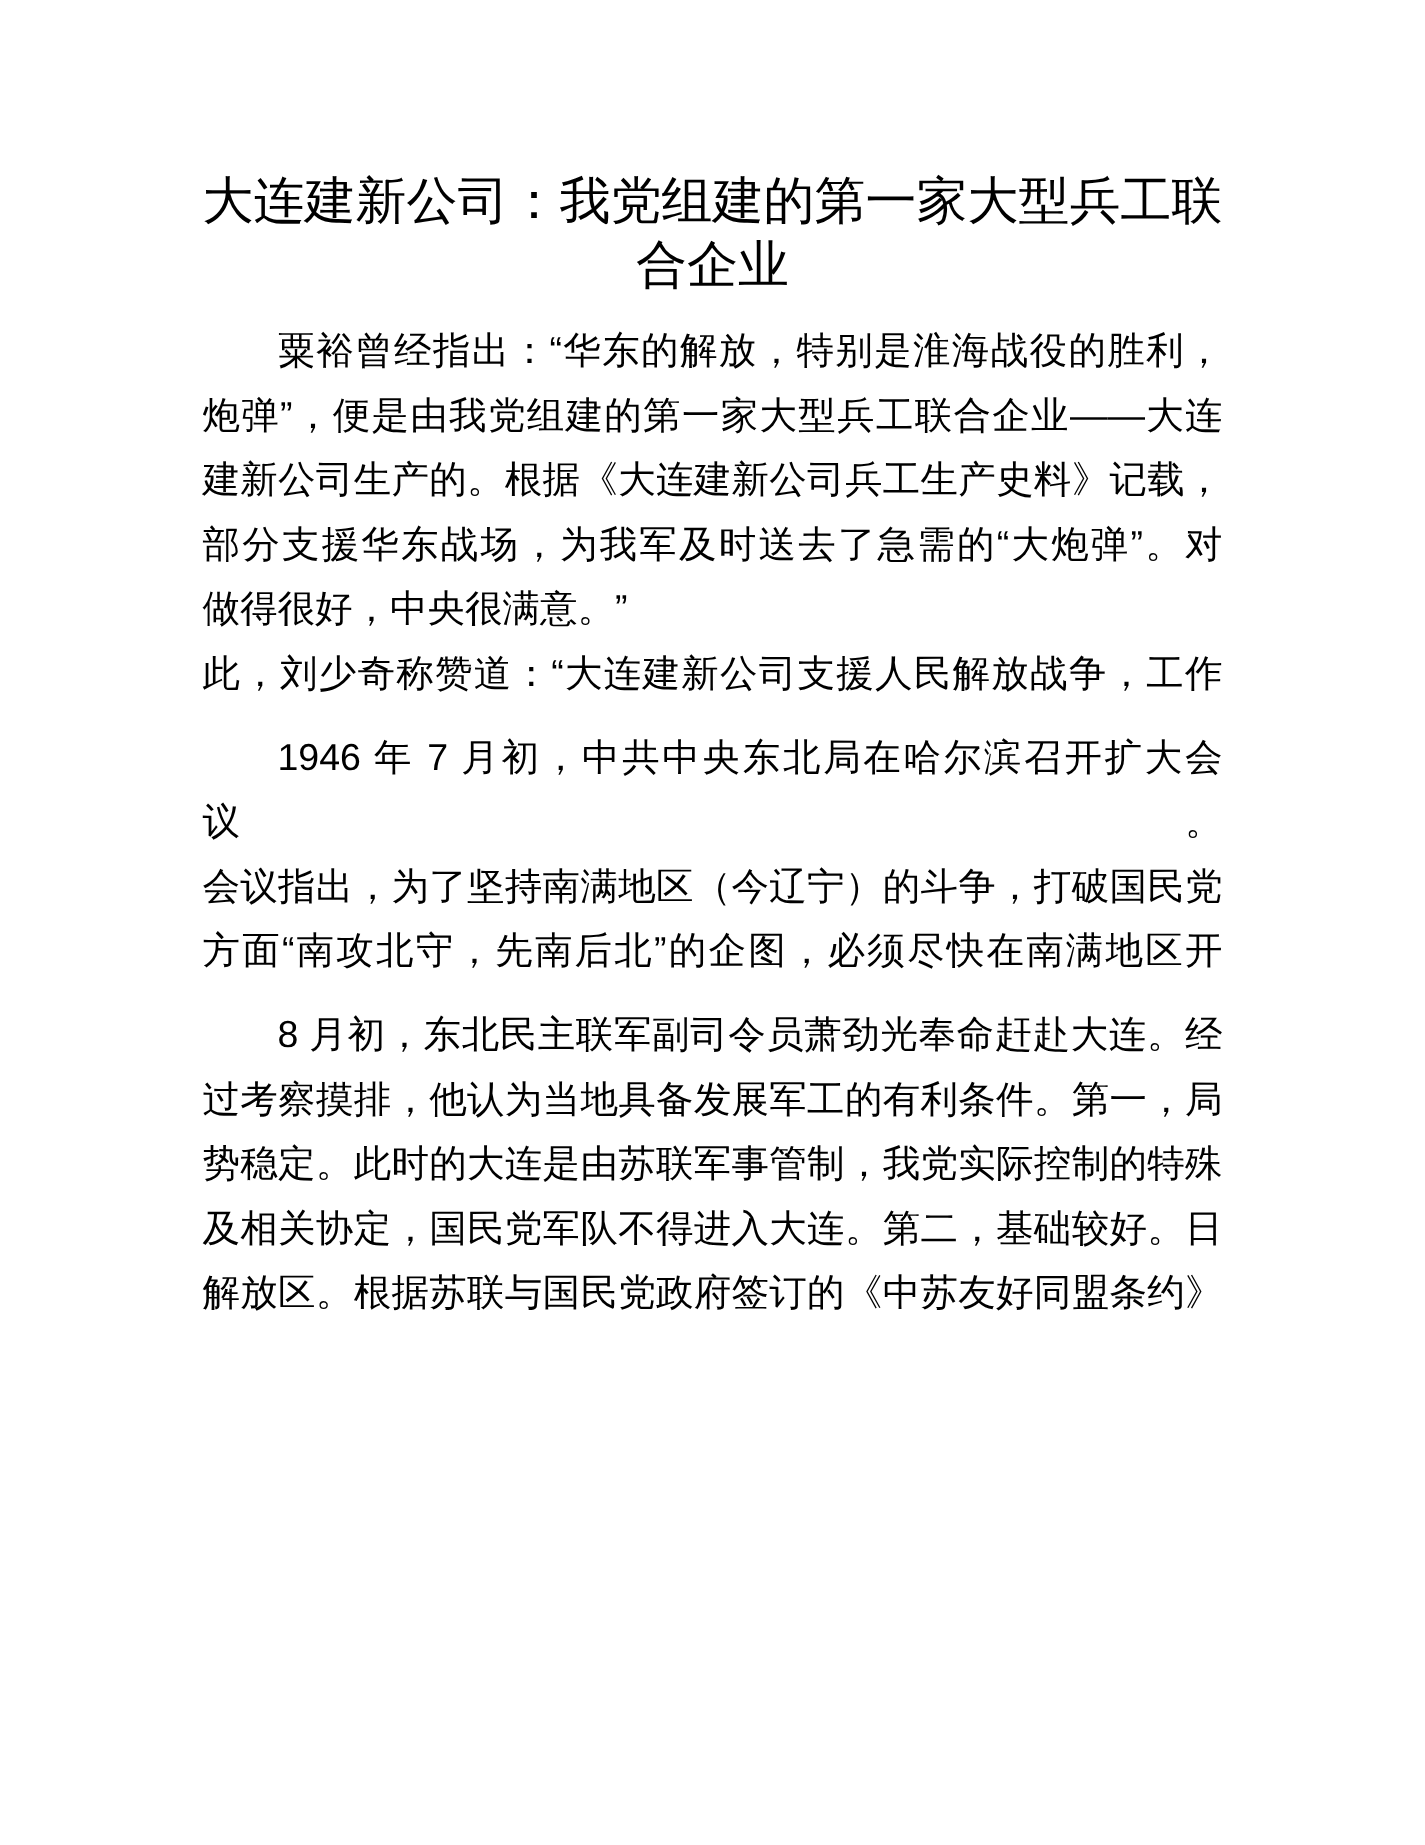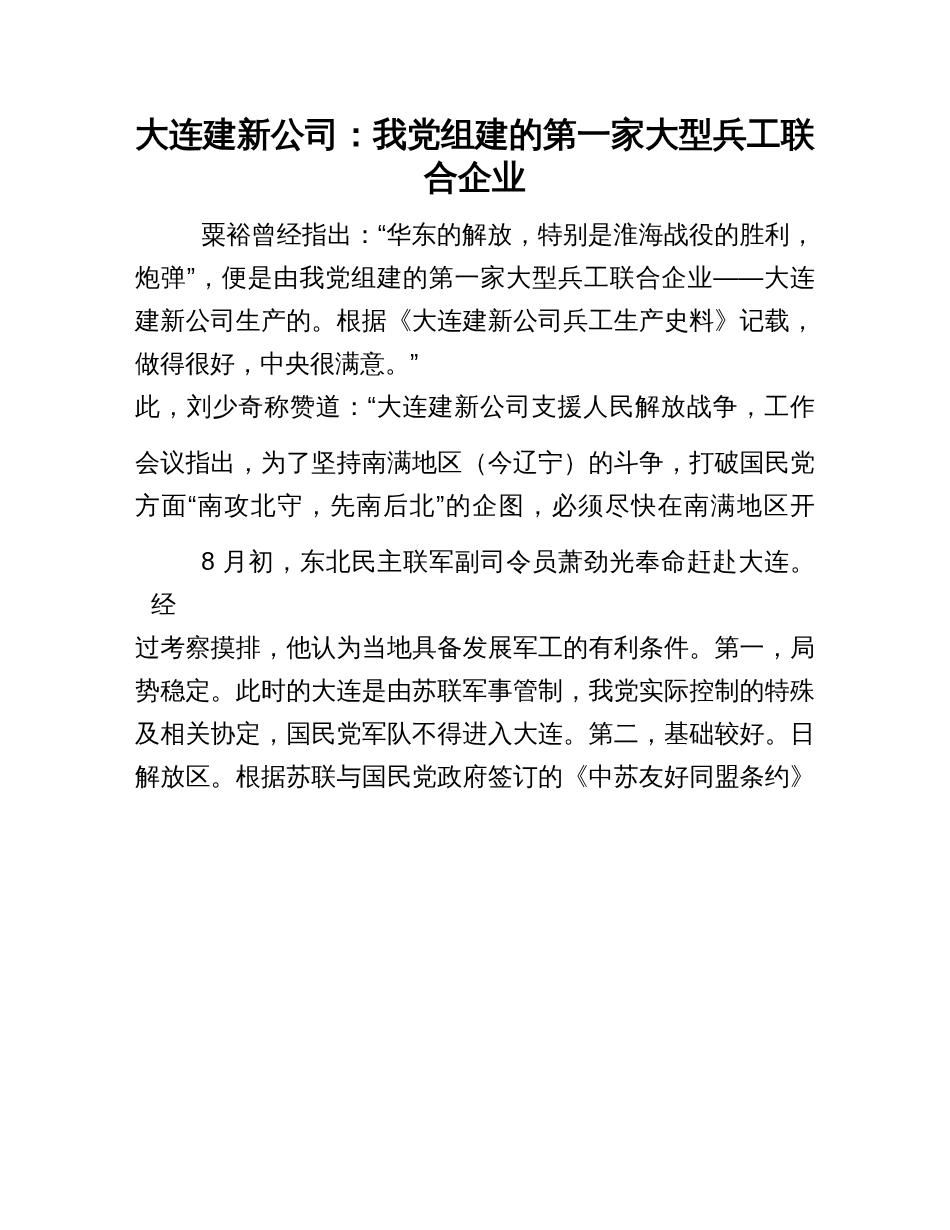--- a/index.html
+++ b/index.html
@@ -15,62 +15,63 @@
     background: #ffffff;
     color: #000000;
     box-sizing: border-box;
     padding: 113px 135px 0 135px;
     overflow: hidden;
     font-family: "Liberation Sans", "DejaVu Sans", sans-serif;
   }
   .doc-title {
     margin: 0 0 14px 0;
     font-size: 34px;
-    font-weight: 700;
+    font-weight: 400;
     line-height: 43px;
   }
   .tline {
     text-align: center;
     white-space: nowrap;
   }
   .para {
     margin: 0 0 13px 0;
     font-size: 25px;
     line-height: 43px;
   }
   .line {
     text-align: justify;
     text-align-last: justify;
     text-justify: inter-character;
   }
   .line.first {
     text-indent: 50px;
-    margin-left: 16px;
   }
   .line.last {
     text-align-last: left;
   }
 </style>
 </head>
 <body>
 
 <div class="page">
   <h1 class="doc-title">
     <div class="tline">大连建新公司：我党组建的第一家大型兵工联</div>
     <div class="tline">合企业</div>
   </h1>
   <div class="doc-body">
       <div class="para">
         <div class="line first">粟裕曾经指出：“华东的解放，特别是淮海战役的胜利，</div>
         <div class="line">炮弹”，便是由我党组建的第一家大型兵工联合企业——大连</div>
         <div class="line">建新公司生产的。根据《大连建新公司兵工生产史料》记载，</div>
+        <div class="line">部分支援华东战场，为我军及时送去了急需的“大炮弹”。对</div>
         <div class="line last">做得很好，中央很满意。”</div>
         <div class="line">此，刘少奇称赞道：“大连建新公司支援人民解放战争，工作</div>
       </div>
       <div class="para">
+        <div class="line first">1946 年 7 月初，中共中央东北局在哈尔滨召开扩大会议。</div>
         <div class="line">会议指出，为了坚持南满地区（今辽宁）的斗争，打破国民党</div>
         <div class="line">方面“南攻北守，先南后北”的企图，必须尽快在南满地区开</div>
       </div>
       <div class="para">
         <div class="line first">8 月初，东北民主联军副司令员萧劲光奉命赶赴大连。经</div>
         <div class="line">过考察摸排，他认为当地具备发展军工的有利条件。第一，局</div>
         <div class="line">势稳定。此时的大连是由苏联军事管制，我党实际控制的特殊</div>
         <div class="line">及相关协定，国民党军队不得进入大连。第二，基础较好。日</div>
         <div class="line">解放区。根据苏联与国民党政府签订的《中苏友好同盟条约》</div>
       </div>

